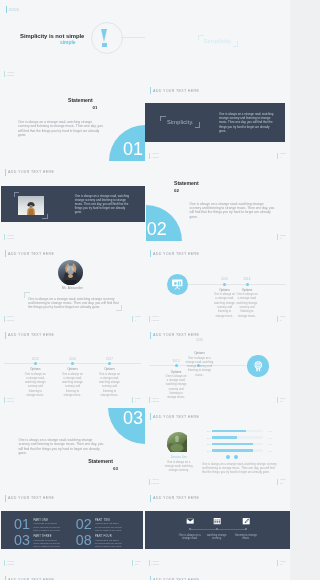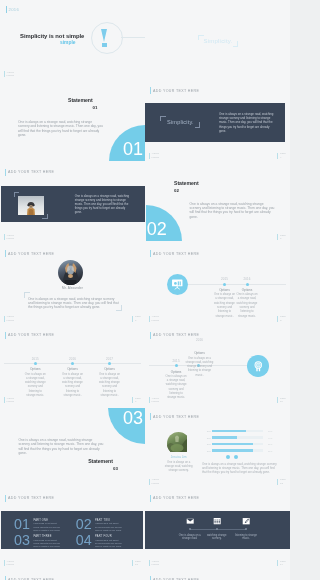--- a/index.html
+++ b/index.html
@@ -519,21 +519,21 @@
           </div>
         </div>
         <div class="cell" style="left: 13.5px; top: 24px;">
           <div class="cn">03</div>
           <div>
             <div class="ctt">PART THREE</div>
             <div class="cbd">Happiness is not about being immortal nor having food or rights in one hand.</div>
           </div>
         </div>
         <div class="cell" style="left: 75.2px; top: 24px;">
-          <div class="cn">04</div>
+          <div class="cn">08</div>
           <div>
             <div class="ctt">PART FOUR</div>
             <div class="cbd">Happiness is not about being immortal nor having food or rights in one hand.</div>
           </div>
         </div>
       </div>
   <div class="ylogo">
         <div class="bar"></div>
         <div class="tt">
           <span>YOUR</span>

